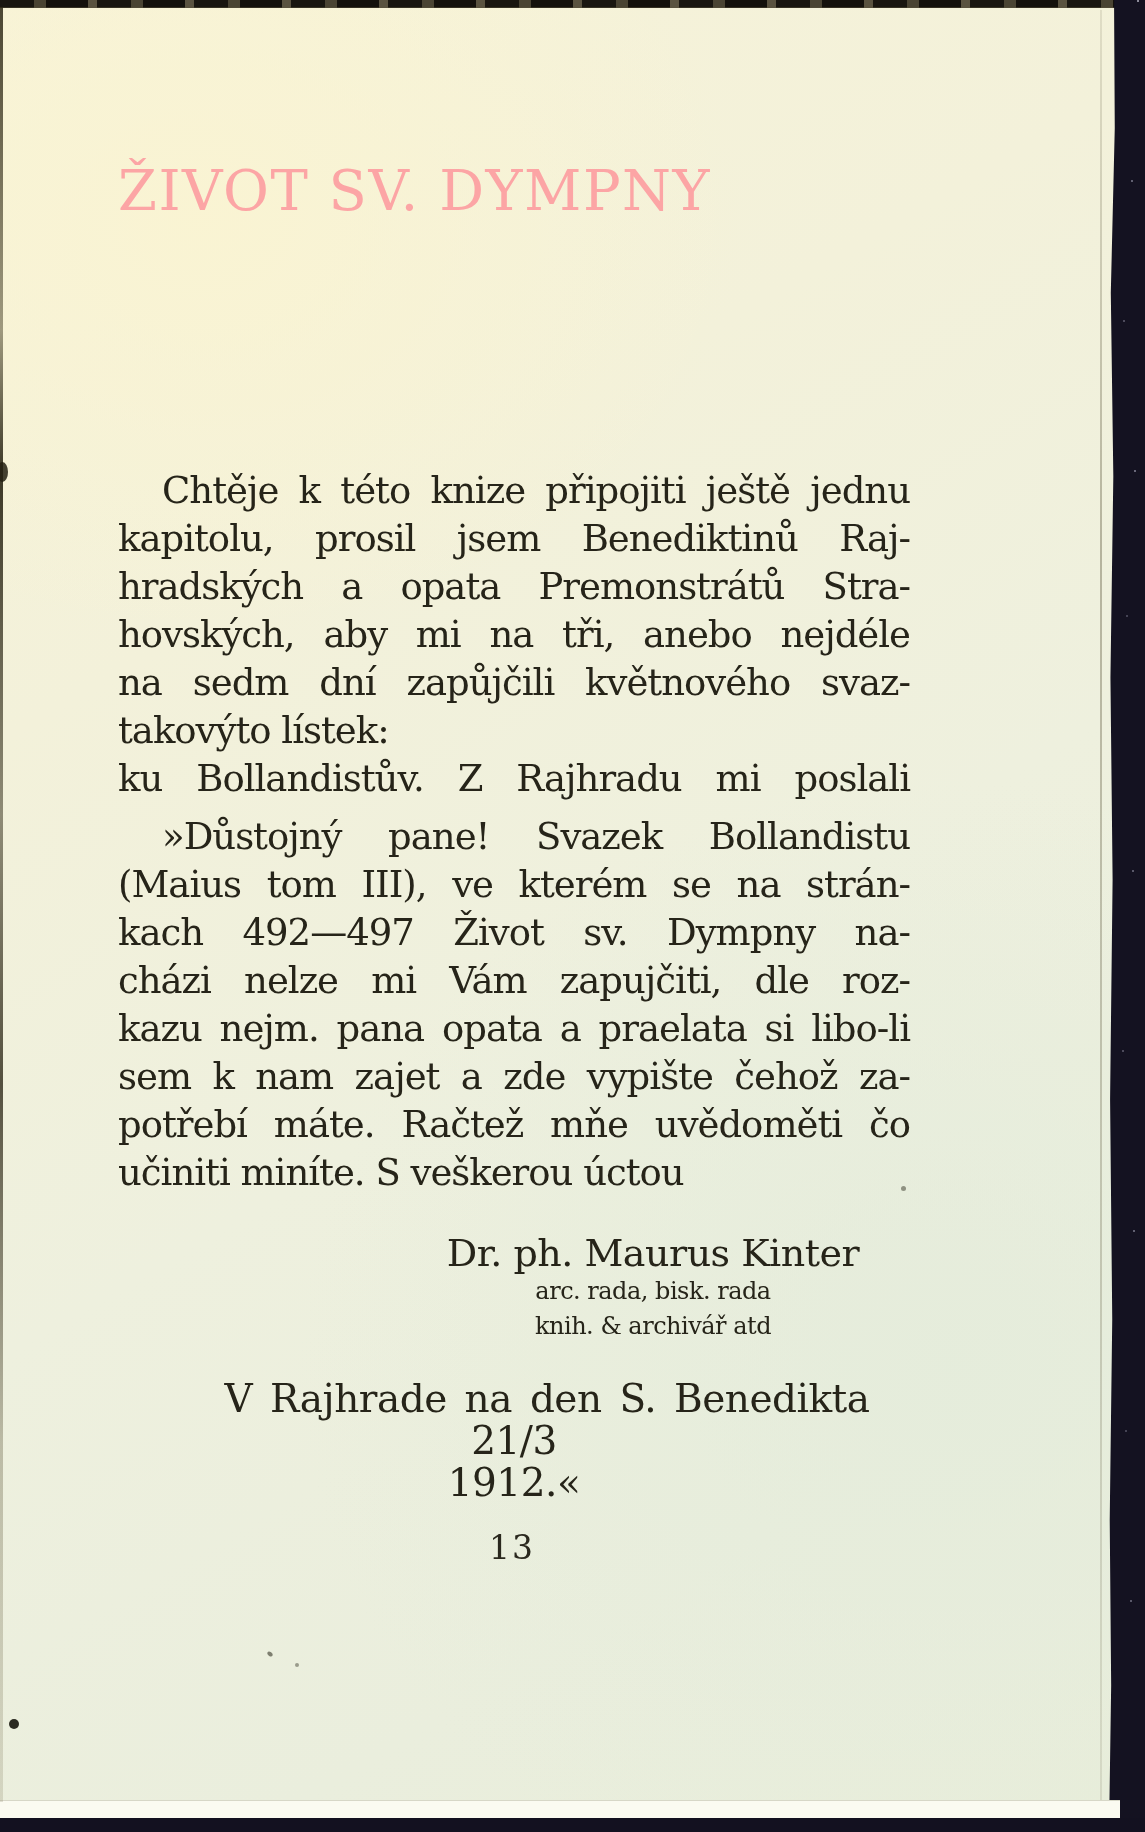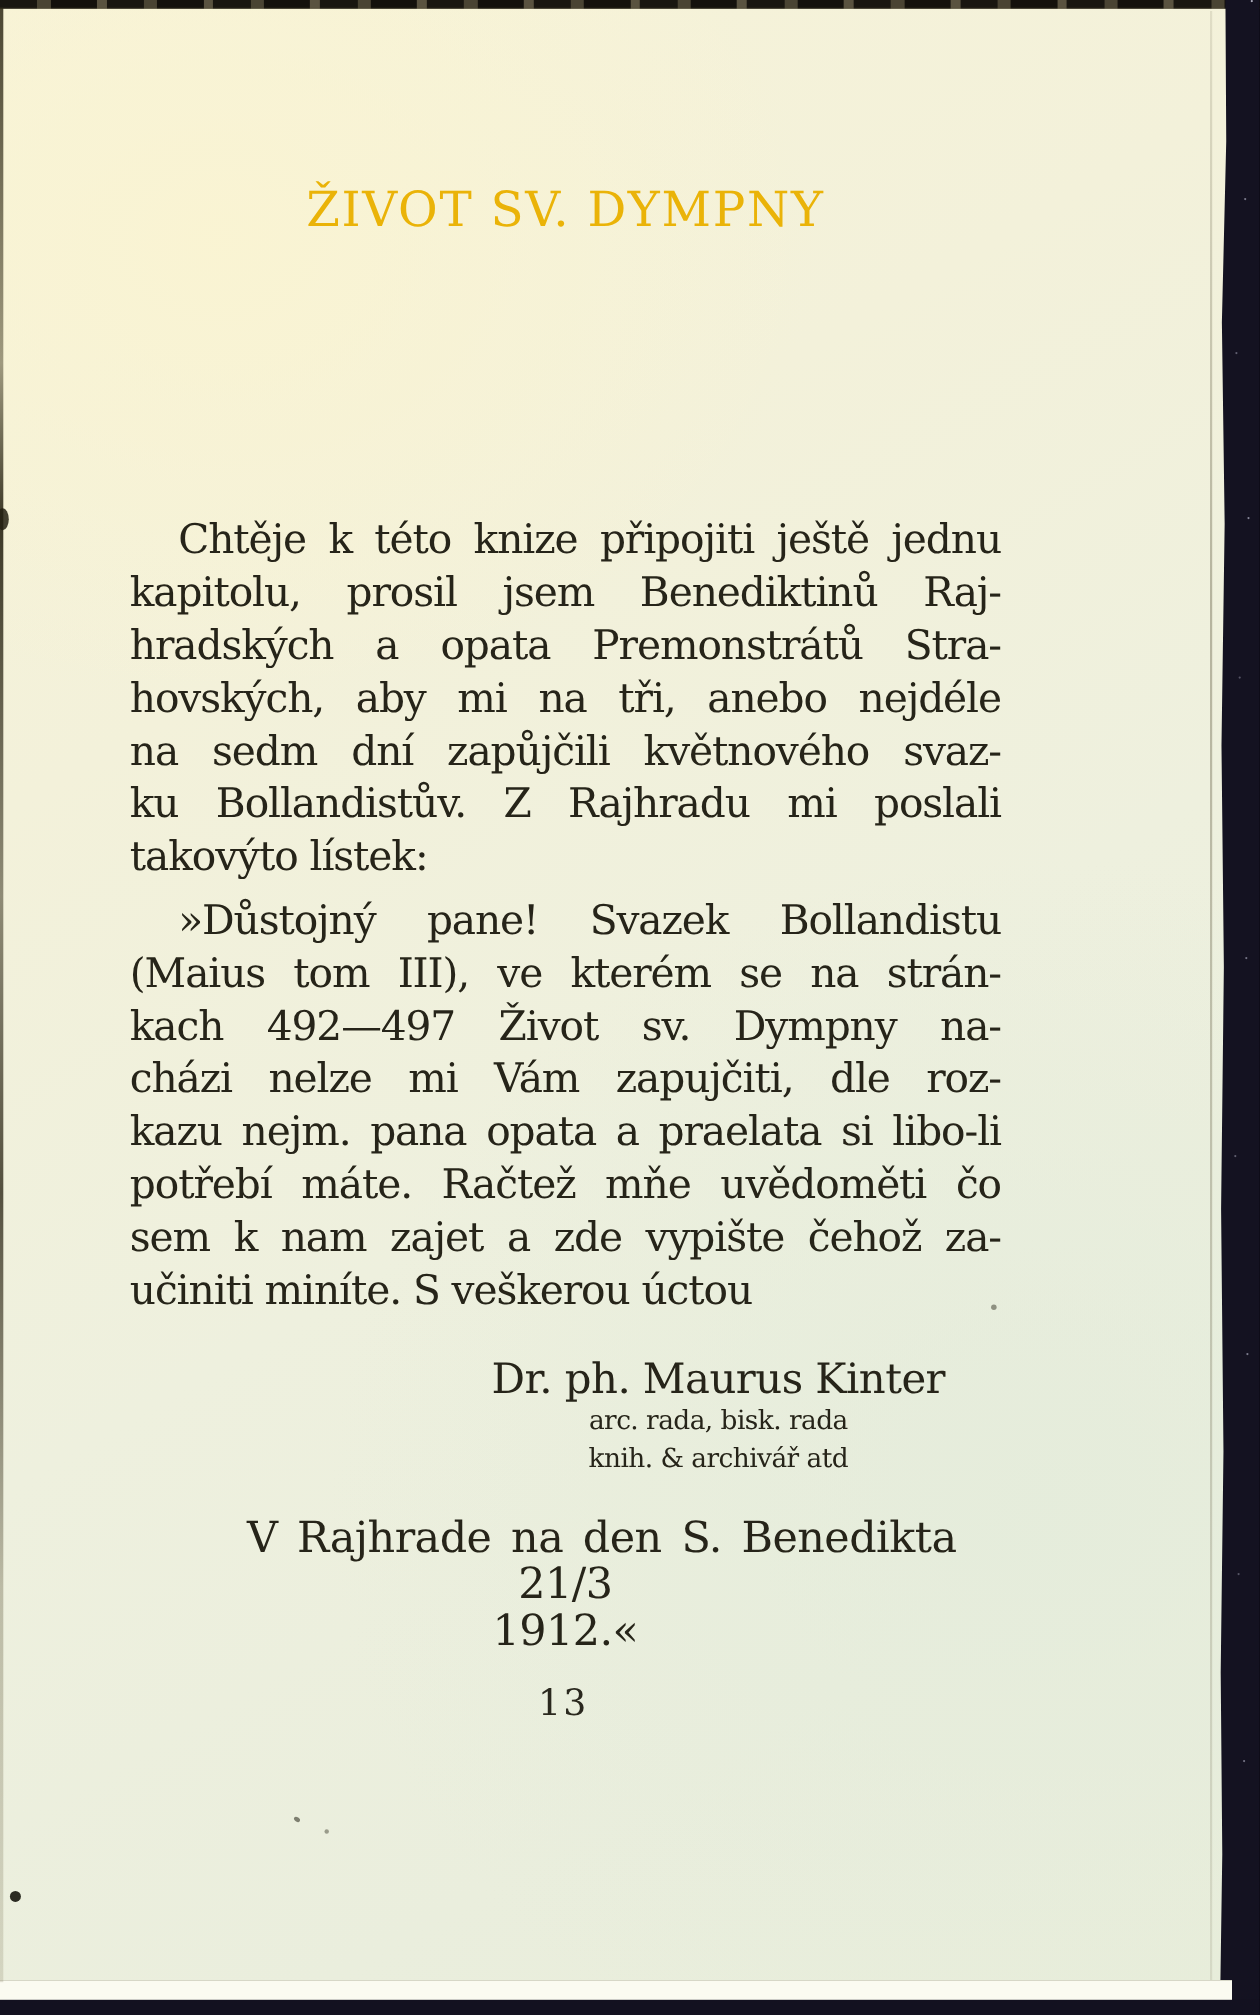--- a/index.html
+++ b/index.html
@@ -67,23 +67,22 @@
     position:absolute;left:-3px;top:462px;width:11px;height:20px;border-radius:50%;
     background:rgba(35,32,18,.85);
   }
   .speck{position:absolute;border-radius:50%;}
   .speck.s1{left:9px;top:1719px;width:10px;height:10px;background:#2b2b22;}
   .speck.s2{left:267px;top:1652px;width:6px;height:4px;background:rgba(80,80,65,.7);transform:rotate(35deg);}
   .speck.s3{left:295px;top:1663px;width:4px;height:4px;background:rgba(100,100,85,.6);}
   .speck.s4{left:901px;top:1186px;width:5px;height:5px;background:rgba(70,70,55,.55);}
   .title{
     position:absolute;left:118px;top:168px;width:792px;
-    text-align:center;
-    font-size:44px;line-height:46px;letter-spacing:1.5px;
-    color:#eab308;
+    font-size:56px;line-height:46px;letter-spacing:1.5px;
+    color:#fca5a5;
   }
   .body-block{
     position:absolute;left:118px;top:467px;width:792px;
     font-size:37px;line-height:48px;letter-spacing:-1px;
     color:#262419;
   }
   .line{text-align:justify;text-align-last:justify;white-space:normal;}
   .line.noj{text-align:left;text-align-last:left;}
   .line.ind{text-indent:44px;}
   .para2{margin-top:10px;}
@@ -130,31 +129,31 @@
 
   <div class="title">ŽIVOT SV. DYMPNY</div>
 
   <div class="body-block">
     <div class="para1">
       <div class="line ind">Chtěje k této knize připojiti ještě jednu</div>
       <div class="line">kapitolu, prosil jsem Benediktinů Raj-</div>
       <div class="line">hradských a opata Premonstrátů Stra-</div>
       <div class="line">hovských, aby mi na tři, anebo nejdéle</div>
       <div class="line">na sedm dní zapůjčili květnového svaz-</div>
+      <div class="line noj">takovýto lístek:</div>
       <div class="line">ku Bollandistův. Z Rajhradu mi poslali</div>
-      <div class="line noj">takovýto lístek:</div>
     </div>
     <div class="para2">
       <div class="line ind">»Důstojný pane! Svazek Bollandistu</div>
       <div class="line">(Maius tom III), ve kterém se na strán-</div>
       <div class="line">kach 492—497 Život sv. Dympny na-</div>
       <div class="line">cházi nelze mi Vám zapujčiti, dle roz-</div>
       <div class="line">kazu nejm. pana opata a praelata si libo-li</div>
+      <div class="line">sem k nam zajet a zde vypište čehož za-</div>
       <div class="line">potřebí máte. Račtež mňe uvědoměti čo</div>
-      <div class="line">sem k nam zajet a zde vypište čehož za-</div>
       <div class="line noj">učiniti miníte. S veškerou úctou</div>
     </div>
   </div>
 
   <div class="signature">
     <div class="sig-name">Dr. ph. Maurus Kinter</div>
     <div class="sig-role">arc. rada, bisk. rada</div>
     <div class="sig-role">knih. &amp; archivář atd</div>
   </div>
 

